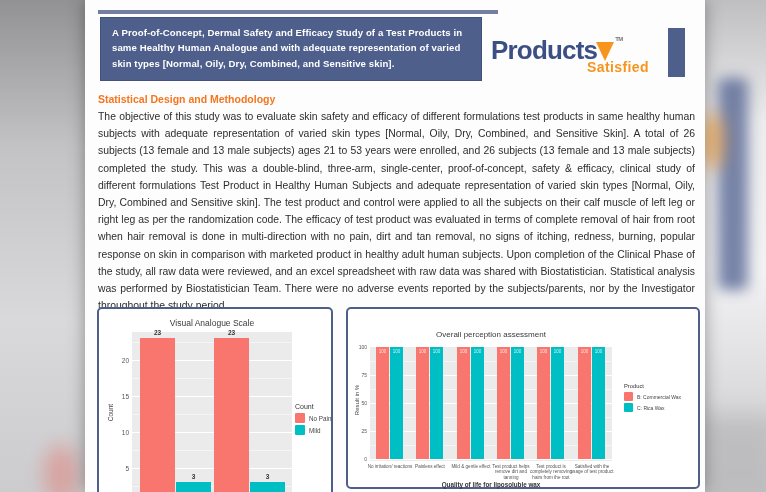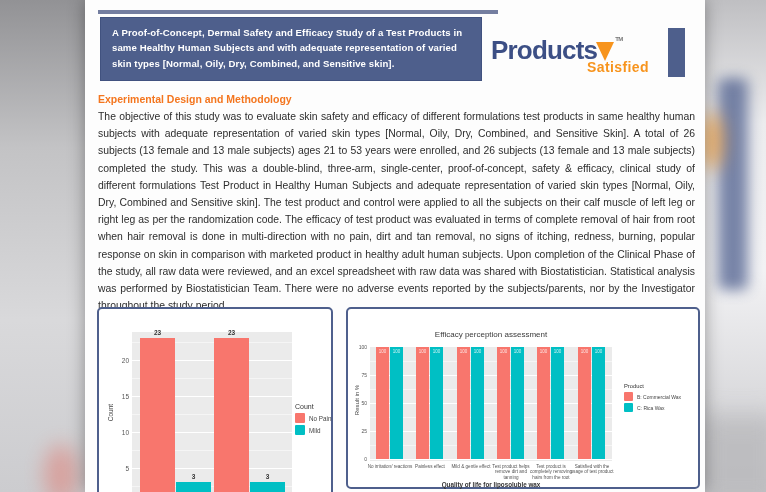--- a/index.html
+++ b/index.html
@@ -86,35 +86,36 @@
   <div class="bg-right"></div>
   <div class="blob navy"></div>
   <div class="blob orange"></div>
   <div class="blob red"></div>
   <div class="blob gray"></div>
 
   <div class="page">
     <div class="top-strip"></div>
 
     <div class="header-band">
-      <p>A Proof-of-Concept, Dermal Safety and Efficacy Study of a Test Products in same Healthy Human Subjects and with adequate representation of varied skin types [Normal, Oily, Dry, Combined, and Sensitive skin].</p>
+      <p>A Proof-of-Concept, Dermal Safety and Efficacy Study of a Test Products in same Healthy Human Analogue and with adequate representation of varied skin types [Normal, Oily, Dry, Combined, and Sensitive skin].</p>
     </div>
 
     <div class="logo">
       <div class="logo-main">
         <span>Products</span><span class="logo-v"></span><span class="logo-tm">TM</span>
       </div>
       <div class="logo-sub">Satisfied</div>
     </div>
     <div class="logo-bar"></div>
 
-    <h2 class="section-heading">Experimental Design and Methodology</h2>
+    <h2 class="section-heading">Statistical Design and Methodology</h2>
     <p class="body-text">The objective of this study was to evaluate skin safety and efficacy of different formulations test products in same healthy human subjects with adequate representation of varied skin types [Normal, Oily, Dry, Combined, and Sensitive Skin]. A total of 26 subjects (13 female and 13 male subjects) ages 21 to 53 years were enrolled, and 26 subjects (13 female and 13 male subjects) completed the study. This was a double-blind, three-arm, single-center, proof-of-concept, safety &amp; efficacy, clinical study of different formulations Test Product in Healthy Human Subjects and adequate representation of varied skin types [Normal, Oily, Dry, Combined and Sensitive skin]. The test product and control were applied to all the subjects on their calf muscle of left leg or right leg as per the randomization code. The efficacy of test product was evaluated in terms of complete removal of hair from root when hair removal is done in multi-direction with no pain, dirt and tan removal, no signs of itching, redness, burning, popular response on skin in comparison with marketed product in healthy adult human subjects. Upon completion of the Clinical Phase of the study, all raw data were reviewed, and an excel spreadsheet with raw data was shared with Biostatistician. Statistical analysis was performed by Biostatistician Team. There were no adverse events reported by the subjects/parents, nor by the Investigator throughout the study period.</p>
 
     <div class="chart-box" id="chart0">
+      <div class="chart-title">Visual Analogue Scale</div>
       <div class="y-title">Count</div>
       <div class="plot" style="left: 33px; top: 23px; width: 160px; height: 172px;">
           <div class="grid minor" style="top: 154px;"></div>
           <div class="grid minor" style="top: 118px;"></div>
           <div class="grid minor" style="top: 82px;"></div>
           <div class="grid minor" style="top: 46px;"></div>
           <div class="grid minor" style="top: 10px;"></div>
           <div class="grid major" style="top: 136px;"></div>
           <div class="grid major" style="top: 100px;"></div>
           <div class="grid major" style="top: 64px;"></div>
@@ -139,21 +140,21 @@
             <div class="legend-label">Mild</div>
           </div>
         </div>
     <div class="ytick" style="left: 12px; top: 156px;">5</div>
         <div class="ytick" style="left: 12px; top: 120px;">10</div>
         <div class="ytick" style="left: 12px; top: 84px;">15</div>
         <div class="ytick" style="left: 12px; top: 48px;">20</div>
       </div>
 
     <div class="chart-box" id="chart1">
-      <div class="chart-title">Efficacy perception assessment</div>
+      <div class="chart-title">Overall perception assessment</div>
       <div class="y-title">Result in %</div>
       <div class="plot" style="left: 22px; top: 38px; width: 242px; height: 114px;">
           <div class="grid minor" style="top: 98px;"></div>
           <div class="grid minor" style="top: 70px;"></div>
           <div class="grid minor" style="top: 42px;"></div>
           <div class="grid minor" style="top: 14px;"></div>
           <div class="grid major" style="top: 112px;"></div>
           <div class="grid major" style="top: 84px;"></div>
           <div class="grid major" style="top: 56px;"></div>
           <div class="grid major" style="top: 28px;"></div>

